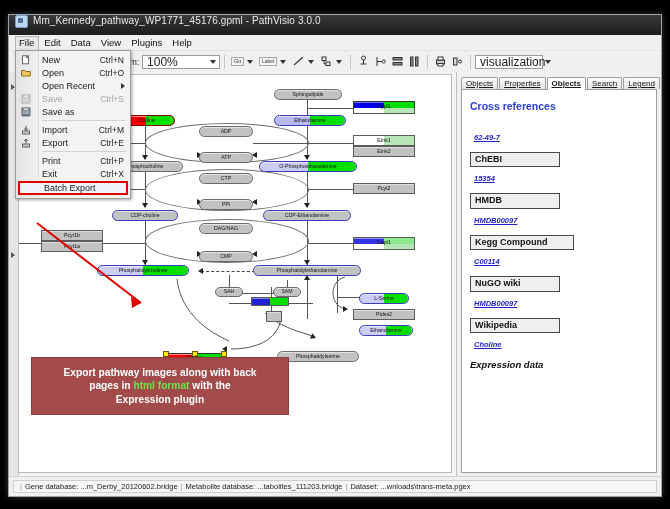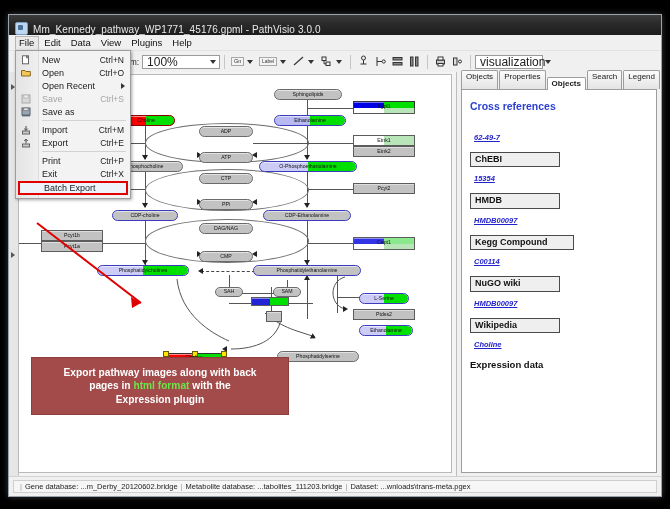--- a/index.html
+++ b/index.html
@@ -22,21 +22,21 @@
     border: 1px solid #9aa3ad;
     box-shadow: 0 0 6px rgba(255,255,255,0.22);
     box-sizing: border-box;
     overflow: hidden;
   }
 
   
   #title-bar {
     height: 20px;
     background: linear-gradient(to bottom, #3b3b3b 0%, #2a2a2a 45%, #1d1d1d 100%);
-    display: flex; align-items: flex-end;
+    display: flex; align-items: flex-start;
     padding-left: 6px;
     box-sizing: border-box;
     position: relative;
   }
   #title-bar .winicon {
     width: 11px; height: 11px;
     margin-right: 5px;
     background: #bcd7ef;
     border: 1px solid #7a9ec4;
     border-radius: 2px;
@@ -304,25 +304,26 @@
     height: 15px;
     padding-left: 4px;
     font-size: 8px;
     position:relative;
     z-index:5;
   }
   .stab {
     border:1px solid #9d9d9d;
     border-bottom:none;
     background: linear-gradient(to bottom,#fbfbfb,#e4e4e4);
-    padding: 2px 4px 8px 4px;
+    padding: 2px 4px 1px 4px;
     margin-right:1px;
     color:#1a1a1a;
     line-height:1;
     border-radius:2px 2px 0 0;
+    text-decoration:underline;
   }
   .stab.active {
     background:#fff;
     font-weight:bold;
     padding-bottom:2px;
     margin-bottom:-1px;
   }
   #backpage {
     flex:1;
     margin: 0 4px 3px 4px;
@@ -357,20 +358,21 @@
     text-decoration: underline;
     margin: 4px 0 0 4px;
     display:inline-block;
     font-weight: bold;
     font-style: italic;
   }
   .xref-val.plain { color:#111; text-decoration:none; font-weight:normal; }
   #expression-data {
     font-size: 9.5px; font-weight:bold; color:#111;
     margin-top: 4px;
+    font-style: italic;
   }
 
   
   #status-bar {
     position:absolute; left:0; right:0; bottom:0;
     height: 20px;
     background:#f0f0f0;
     border-top:1px solid #d2d2d2;
     display:flex; align-items:center;
     padding: 0 4px;

